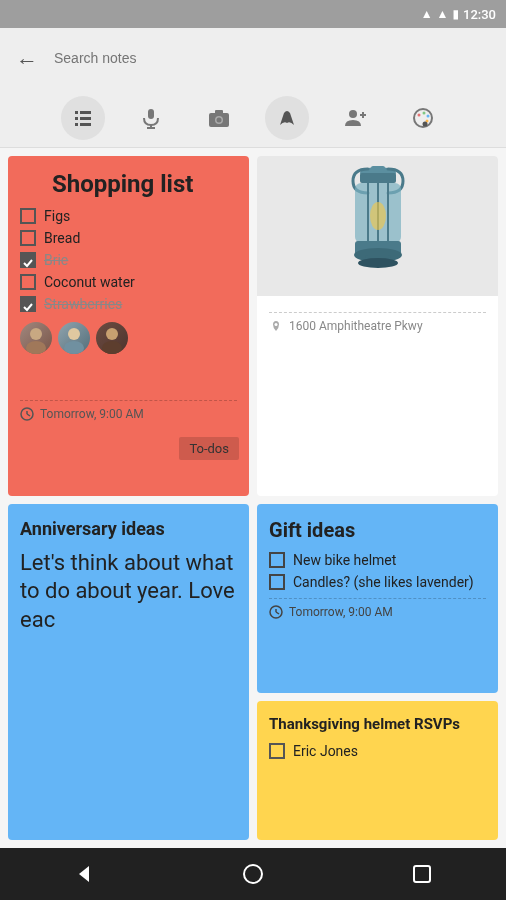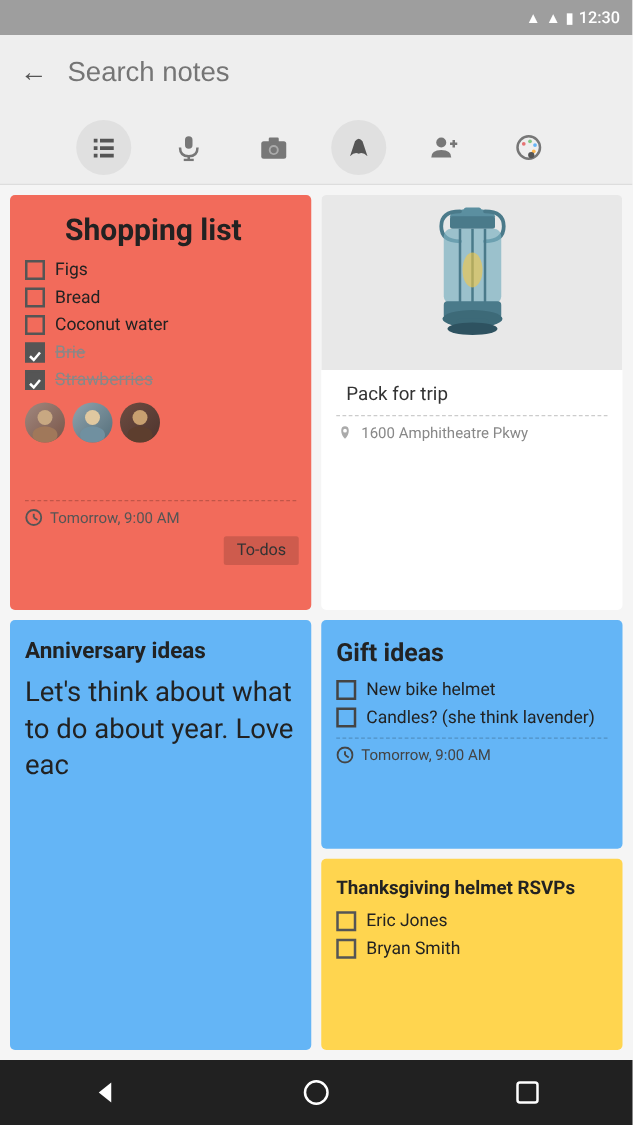--- a/index.html
+++ b/index.html
@@ -48,21 +48,21 @@
     .search-bar .back-arrow {
       color: #555;
       font-size: 22px;
       cursor: pointer;
     }
     .search-input {
       flex: 1;
       background: transparent;
       border: none;
       outline: none;
-      font-size: 22px;
+      font-size: 14px;
       color: #a16207;
     }
 
     
     .toolbar {
       background: #eeeeee;
       height: 60px;
       display: flex;
       align-items: center;
       justify-content: center;
@@ -373,30 +373,30 @@
 
     <div class="checklist-item">
       <div class="checkbox"></div>
       <span class="item-text">Figs</span>
     </div>
     <div class="checklist-item">
       <div class="checkbox"></div>
       <span class="item-text">Bread</span>
     </div>
     <div class="checklist-item">
-      <div class="checkbox"></div>
-      <span class="item-text">Coconut water</span>
-    </div>
-    <div class="checklist-item">
       <div class="checkbox checked">
         <svg width="12" height="12" viewBox="0 0 12 12">
             <polyline points="2,6 5,9 10,3" stroke="white" stroke-width="2" fill="none"></polyline>
           </svg>
       </div>
       <span class="item-text strikethrough">Brie</span>
+    </div>
+    <div class="checklist-item">
+      <div class="checkbox"></div>
+      <span class="item-text">Coconut water</span>
     </div>
     <div class="checklist-item">
       <div class="checkbox checked">
         <svg width="12" height="12" viewBox="0 0 12 12">
             <polyline points="2,6 5,9 10,3" stroke="white" stroke-width="2" fill="none"></polyline>
           </svg>
       </div>
       <span class="item-text strikethrough">Strawberries</span>
     </div>
 
@@ -457,24 +457,20 @@
 
         <rect x="22" y="80" width="46" height="14" rx="3" fill="#4a7a8a"></rect>
 
         <ellipse cx="45" cy="94" rx="24" ry="7" fill="#3d6a78"></ellipse>
 
         <rect x="32" y="94" width="26" height="8" fill="#3d6a78" rx="3"></rect>
         <ellipse cx="45" cy="102" rx="20" ry="5" fill="#2e5260"></ellipse>
       </svg>
     </div>
     <div class="lantern-content">
-      <div class="lantern-checklist">
-        <div class="checkbox" style="border-color:#888;"></div>
-        <span class="item-text" style="font-size:15px; color:#333;">Pack for trip</span>
-      </div>
       <hr class="note-divider">
       <div class="lantern-address">
         <svg width="14" height="14" viewBox="0 0 14 14">
             <path d="M7 2 Q4 2 4 5.5 Q4 9 7 12 Q10 9 10 5.5 Q10 2 7 2Z" fill="#aaa"></path>
             <circle cx="7" cy="5.5" r="1.5" fill="white"></circle>
           </svg>
         <span>1600 Amphitheatre Pkwy</span>
       </div>
     </div>
   </div>
@@ -485,44 +481,40 @@
   </div>
 
   <div class="note-card gift">
     <div class="note-title">Gift ideas</div>
     <div class="checklist-item">
       <div class="checkbox" style="border-color:#444;"></div>
       <span class="item-text">New bike helmet</span>
     </div>
     <div class="checklist-item">
       <div class="checkbox" style="border-color:#444;"></div>
-      <span class="item-text">Candles? (she think lavender)</span>
+      <span class="item-text">Candles? (she likes lavender)</span>
     </div>
     <div style="margin-top:8px;">
       <div class="note-footer">
         <svg width="14" height="14" viewBox="0 0 14 14">
             <circle cx="7" cy="7" r="6" stroke="#444" stroke-width="1.5" fill="none"></circle>
             <line x1="7" y1="4" x2="7" y2="7" stroke="#444" stroke-width="1.5"></line>
             <line x1="7" y1="7" x2="10" y2="9" stroke="#444" stroke-width="1.5"></line>
           </svg>
         <span class="note-footer-text" style="color:#444;">Tomorrow, 9:00 AM</span>
       </div>
     </div>
   </div>
 
   <div class="note-card thanksgiving">
     <div class="note-title">Thanksgiving helmet RSVPs</div>
     <div class="checklist-item">
       <div class="checkbox" style="border-color:#555;"></div>
       <span class="item-text">Eric Jones</span>
     </div>
-    <div class="checklist-item">
-      <div class="checkbox" style="border-color:#555;"></div>
-      <span class="item-text">Bryan Smith</span>
-    </div>
   </div>
 
 </div>
 
 <div class="bottom-nav">
   <div class="nav-btn">
     <svg width="22" height="22" viewBox="0 0 22 22">
         <polygon points="16,3 6,11 16,19" fill="white"></polygon>
       </svg>
   </div>

